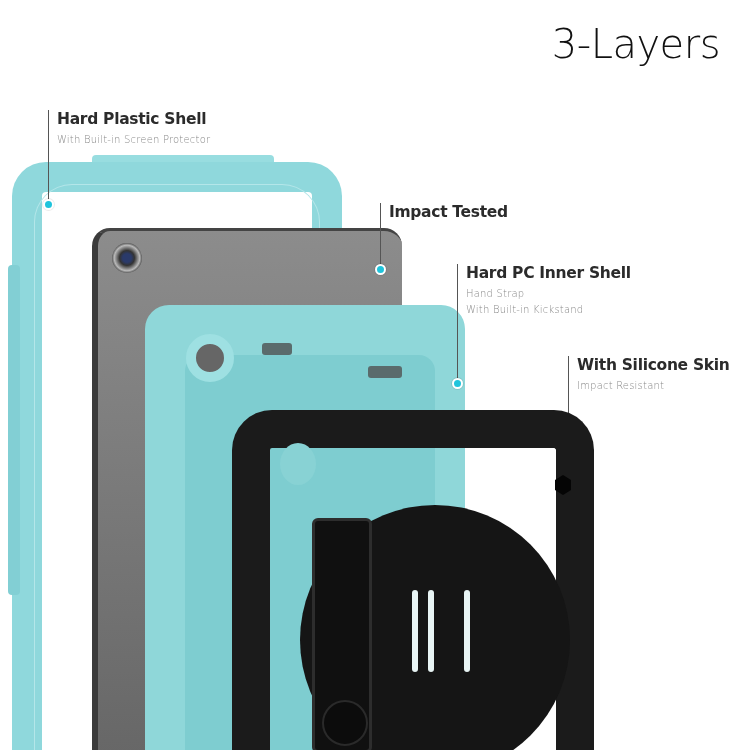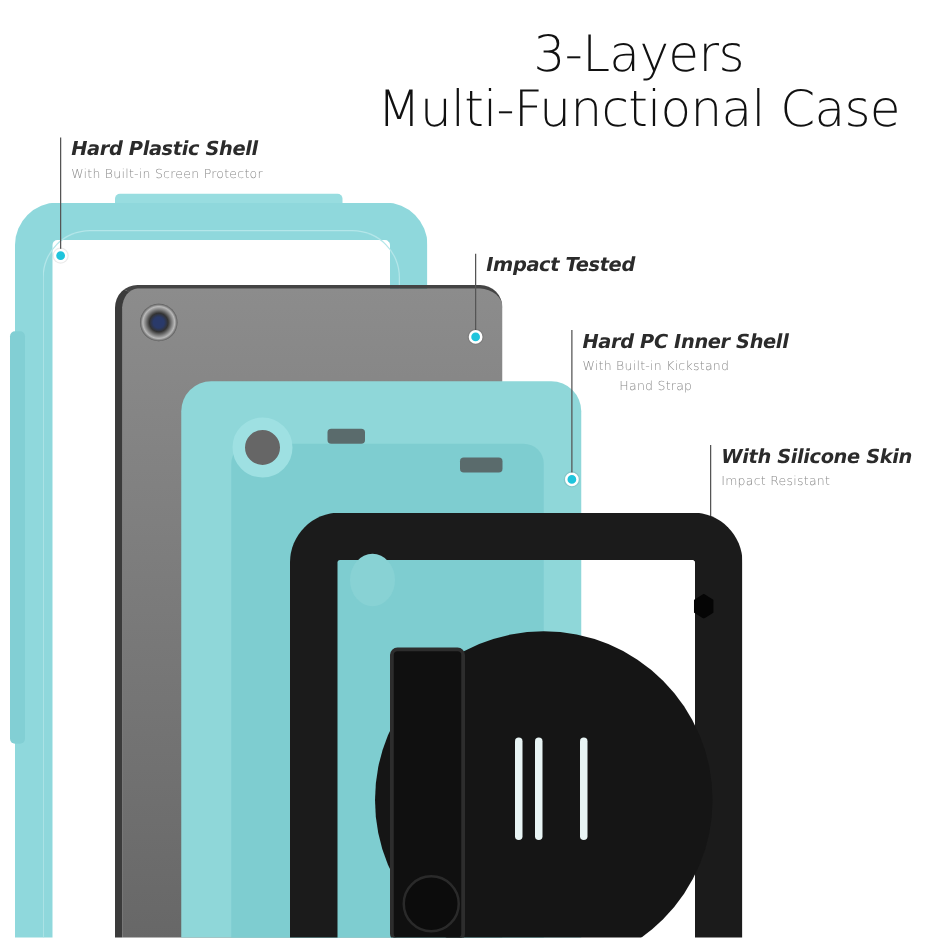--- a/index.html
+++ b/index.html
@@ -1,24 +1,24 @@
 <!DOCTYPE html>
 <html><head>
 <meta charset="utf-8">
 <style>
-  * { box-sizing: border-box; margin: 0; padding: 0; text-align: center; }
+  * { box-sizing: border-box; margin: 0; padding: 0; }
   html, body { width: 750px; height: 750px; background: #ffffff; overflow: hidden; }
   body { position: relative; font-family: "Liberation Sans", "DejaVu Sans", sans-serif; }
 
   .title { position: absolute; right: 30px; top: 22px; text-align: right; color: #111; font-weight: 300; font-size: 40px; line-height: 44px; font-family: "DejaVu Sans", sans-serif; letter-spacing: -0.5px; }
 
   .callout { position: absolute; }
   .callout .line { position: absolute; left: 0; width: 1px; background: #555; }
   .callout .dot { position: absolute; width: 11px; height: 11px; border-radius: 50%; background: #1fc4dc; border: 2px solid #fff; box-shadow: 0 0 0 1px rgba(0,0,0,0.08); left: -5px; }
-  .callout .head { position: absolute; left: 9px; top: 0; font-weight: 700; font-size: 15.5px; color: #2b2b2b; white-space: nowrap; font-family: "DejaVu Sans", sans-serif; letter-spacing: -0.3px; font-style: italic; }
+  .callout .head { position: absolute; left: 9px; top: 0; font-weight: 700; font-size: 15.5px; color: #2b2b2b; white-space: nowrap; font-family: "DejaVu Sans", sans-serif; letter-spacing: -0.3px; }
   .callout .sub { position: absolute; left: 9px; top: 22px; font-size: 10px; color: #8a8a8a; line-height: 16px; white-space: nowrap; font-family: "DejaVu Sans", sans-serif; font-weight: 300; letter-spacing: 0.2px; }
 
   
   .shell-outer { position: absolute; left: 12px; top: 162px; width: 330px; height: 600px; border: 30px solid #8fd8dc; border-radius: 34px 34px 0 0; border-bottom: none; background: transparent; }
   .shell-outer::before { content: ""; position: absolute; left: -8px; top: -8px; right: -8px; bottom: 0; border: 1px solid #b4e6e9; border-radius: 38px 38px 0 0; border-bottom: none; }
   .shell-tab { position: absolute; left: 92px; top: 155px; width: 182px; height: 16px; background: #98dde0; border-radius: 4px 4px 0 0; }
   .shell-side-clip { position: absolute; left: 8px; top: 265px; width: 12px; height: 330px; background: #82cfd4; border-radius: 4px; }
 
   .tablet { position: absolute; left: 92px; top: 228px; width: 310px; height: 540px; background: linear-gradient(180deg,#8c8c8c 0%, #7d7d7d 40%, #666 100%); border-radius: 18px 18px 0 0; border-left: 6px solid #3b3b3b; border-top: 3px solid #444; }
   .tablet-cam { position: absolute; left: 112px; top: 243px; width: 30px; height: 30px; border-radius: 50%; background: radial-gradient(circle,#2a3a6a 20%, #333 35%, #b9b9b9 60%, #333 75%); }
@@ -34,21 +34,20 @@
   .strap-slot { position: absolute; top: 590px; width: 6px; height: 82px; background: #e8f4f4; border-radius: 3px; z-index: 5; }
   .knob { position: absolute; left: 322px; top: 700px; width: 46px; height: 46px; border-radius: 50%; background: #0c0c0c; border: 2px solid #2a2a2a; z-index: 6; }
   .skin-hole { position: absolute; left: 280px; top: 443px; width: 36px; height: 42px; border-radius: 50%; background: #88d2d4; z-index: 4; }
   .hex { position: absolute; left: 555px; top: 475px; width: 16px; height: 20px; background: #050505; z-index: 4; clip-path: polygon(50% 0,100% 25%,100% 75%,50% 100%,0 75%,0 25%); }
 </style>
 </head>
 <body>
 
 <div class="title">
   <div>3-Layers</div>
-  <div>Multi-Functional Case</div>
 </div>
 
 <div>
   <div class="shell-tab"></div>
   <div class="shell-outer"></div>
   <div class="shell-side-clip"></div>
   <div class="tablet"></div>
   <div class="tablet-cam"></div>
   <div class="inner-shell"></div>
   <div class="inner-ring"></div>
@@ -78,22 +77,22 @@
   <div class="line" style="top:0;height:65px;"></div>
   <div class="dot" style="top:61px;"></div>
   <div class="head">Impact Tested</div>
 </div>
 
 <div class="callout" style="left:457px;top:264px;">
   <div class="line" style="top:0;height:120px;"></div>
   <div class="dot" style="top:114px;"></div>
   <div class="head">Hard PC Inner Shell</div>
   <div class="sub">
+    <div>Hand Strap</div>
     <div>With Built-in Kickstand</div>
-    <div>Hand Strap</div>
   </div>
 </div>
 
 <div class="callout" style="left:568px;top:356px;">
   <div class="line" style="top:0;height:155px;"></div>
   <div class="dot" style="top:147px;"></div>
   <div class="head">With Silicone Skin</div>
   <div class="sub">
     <div>Impact Resistant</div>
   </div>

